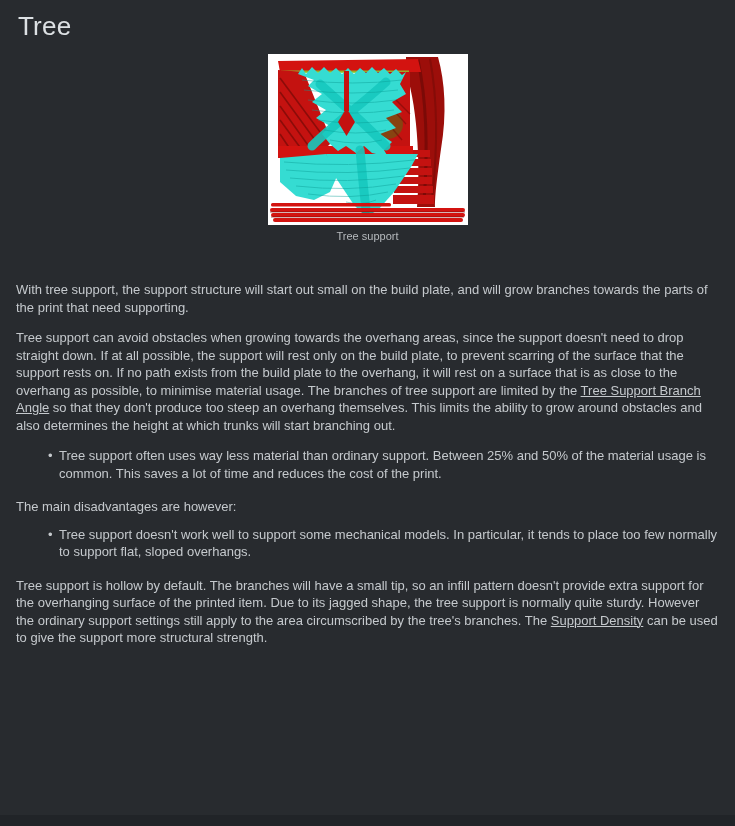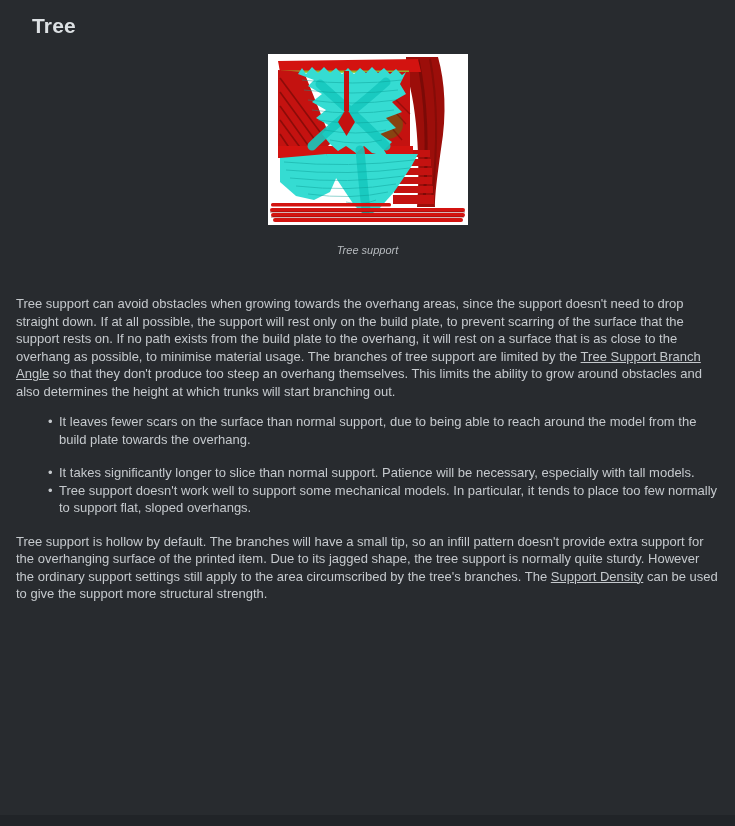--- a/index.html
+++ b/index.html
@@ -20,28 +20,28 @@
   html,body{margin:0;padding:0;}
   body{
     width:735px;height:826px;position:relative;overflow:hidden;
     background:var(--bg);
     color:var(--text);
     font-family:"Liberation Sans","DejaVu Sans",sans-serif;
     font-size:13px;line-height:17.5px;
   }
   .content{padding:12px 16px 0 16px;}
   h1{
-    font-size:21px;line-height:24px;margin:2px 0 16px 16px;
-    color:var(--title);font-weight:bold;letter-spacing:.2px;
+    font-size:26px;line-height:24px;margin:2px 0 16px 2px;
+    color:var(--title);font-weight:normal;letter-spacing:.2px;
   }
   figure{margin:0 auto 38px auto;width:200px;text-align:center;}
   figure svg{display:block;}
   figcaption{
-    font-style:italic;font-size:11px;line-height:13px;
-    color:var(--caption);margin-top:19px;
+    font-size:11px;line-height:13px;
+    color:var(--caption);margin-top:5px;
   }
   p{margin:0 0 13px 0;}
   p.list-intro{margin-bottom:10px;}
   ul{list-style:none;margin:0 0 16px 0;padding:0 0 0 32px;}
   li{position:relative;padding-left:11px;}
   li::before{
     content:"\2022";position:absolute;left:0;top:0;
     color:var(--text);
   }
   a.doclink{color:var(--text);text-decoration:underline;cursor:pointer;}
@@ -136,33 +136,38 @@
         <rect x="2" y="154" width="195" height="4" rx="2"></rect>
         <rect x="3" y="159" width="194" height="4" rx="2"></rect>
         <rect x="5" y="164" width="190" height="4" rx="2"></rect>
       </g>
       <rect x="2" y="157.5" width="195" height="1" fill="var(--red-deep)" opacity=".6"></rect>
       <rect x="3" y="162.5" width="193" height="1" fill="var(--red-deep)" opacity=".6"></rect>
     </svg>
     <figcaption>Tree support</figcaption>
   </figure>
 
+  <p>
+    <span>With tree support, the support structure will start out small on the build plate, and will grow branches towards the parts of the print that need supporting.</span>
+  </p>
 
   <p>
     <span>Tree support can avoid obstacles when growing towards the overhang areas, since the support doesn't need to drop straight down. If at all possible, the support will rest only on the build plate, to prevent scarring of the surface that the support rests on. If no path exists from the build plate to the overhang, it will rest on a surface that is as close to the overhang as possible, to minimise material usage. The branches of tree support are limited by the </span><a class="doclink" href="#">Tree Support Branch Angle</a><span> so that they don't produce too steep an overhang themselves. This limits the ability to grow around obstacles and also determines the height at which trunks will start branching out.</span>
   </p>
 
 
   <ul>
-    <li>It leaves fewer scars on the surface than normal support, due to being able to reach around the model from the build plate towards the overhang.</li>
+    <li>Tree support often uses way less material than ordinary support. Between 25% and 50% of the material usage is common. This saves a lot of time and reduces the cost of the print.</li>
   </ul>
 
+  <p class="list-intro">
+    <span>The main disadvantages are however:</span>
+  </p>
 
   <ul>
-    <li>It takes significantly longer to slice than normal support. Patience will be necessary, especially with tall models.</li>
     <li>Tree support doesn't work well to support some mechanical models. In particular, it tends to place too few normally to support flat, sloped overhangs.</li>
   </ul>
 
   <p>
     <span>Tree support is hollow by default. The branches will have a small tip, so an infill pattern doesn't provide extra support for the overhanging surface of the printed item. Due to its jagged shape, the tree support is normally quite sturdy. However the ordinary support settings still apply to the area circumscribed by the tree's branches. The </span><a class="doclink" href="#">Support Density</a><span> can be used to give the support more structural strength.</span>
   </p>
 
 </div>
 
 <div class="bottom-strip"></div>

